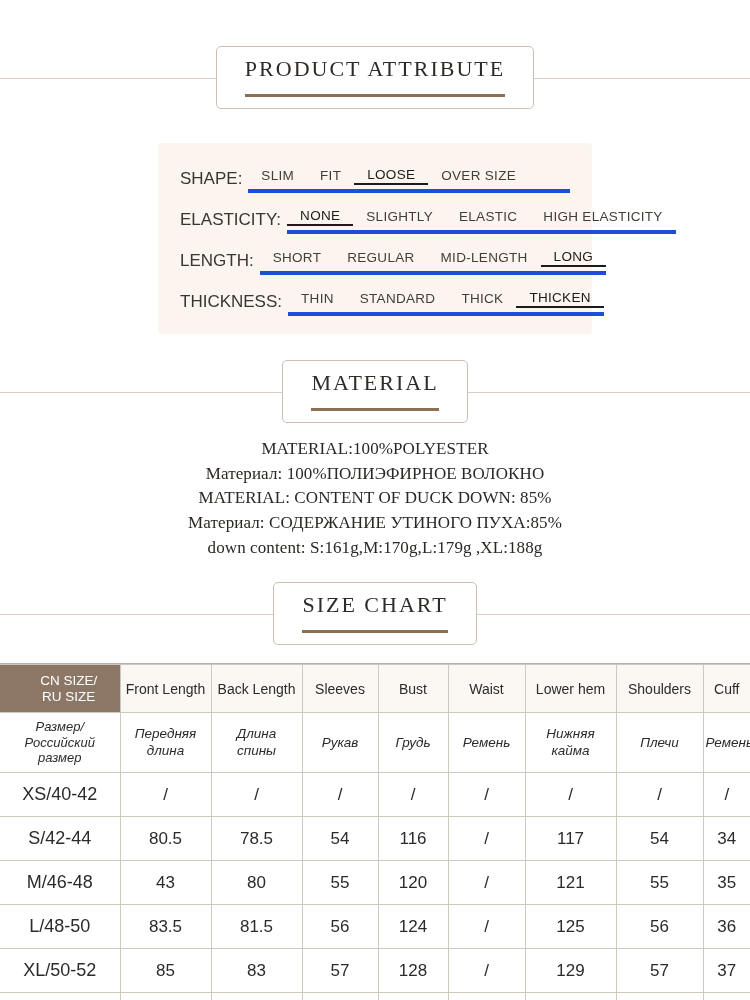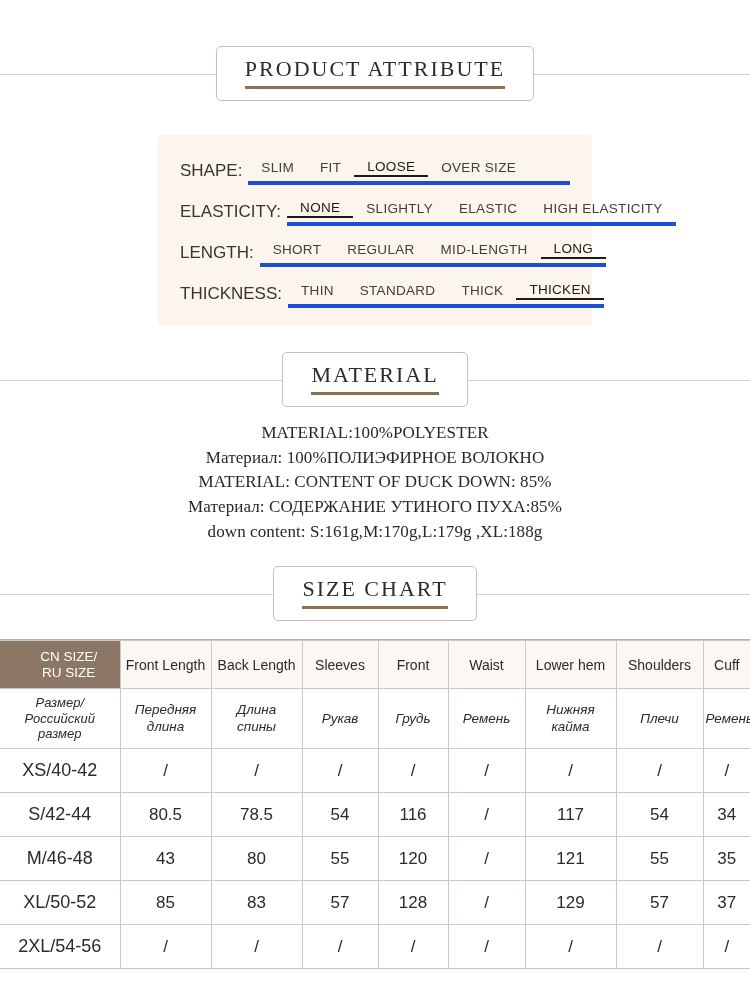--- a/index.html
+++ b/index.html
@@ -42,21 +42,21 @@
     font-size: 22px;
     letter-spacing: 2px;
     color: #2f2b28;
     font-family: "Liberation Serif", serif;
     z-index: 2;
     white-space: nowrap;
   }
   .badge-underline {
     display: inline-block;
     border-bottom: 3px solid #8c7054;
-    padding-bottom: 4px;
+    padding-bottom: 12px;
   }
 
   
   .attr-wrap {
     margin: 34px auto 0 auto;
     width: 434px;
     background: #fbf5ee;
     border-radius: 4px;
     padding: 16px 22px 18px 22px;
   }
@@ -268,21 +268,21 @@
       </colgroup>
       <thead>
         <tr>
           <th class="corner" rowspan="1">
             <span>CN SIZE/</span><br>
             <span>RU SIZE</span>
           </th>
           <th>Front Length</th>
           <th>Back Length</th>
           <th>Sleeves</th>
-          <th>Front</th>
+          <th>Bust</th>
           <th>Waist</th>
           <th>Lower hem</th>
           <th>Shoulders</th>
           <th>Cuff</th>
         </tr>
         <tr class="ru">
           <th class="corner2">
             <span>Размер/</span><br>
             <span>Российский</span><br>
             <span>размер</span>
@@ -334,20 +334,31 @@
           <td>43</td>
           <td>80</td>
           <td>55</td>
           <td>120</td>
           <td>/</td>
           <td>121</td>
           <td>55</td>
           <td>35</td>
         </tr>
         <tr>
+          <td class="sizecell">L/48-50</td>
+          <td>83.5</td>
+          <td>81.5</td>
+          <td>56</td>
+          <td>124</td>
+          <td>/</td>
+          <td>125</td>
+          <td>56</td>
+          <td>36</td>
+        </tr>
+        <tr>
           <td class="sizecell">XL/50-52</td>
           <td>85</td>
           <td>83</td>
           <td>57</td>
           <td>128</td>
           <td>/</td>
           <td>129</td>
           <td>57</td>
           <td>37</td>
         </tr>

